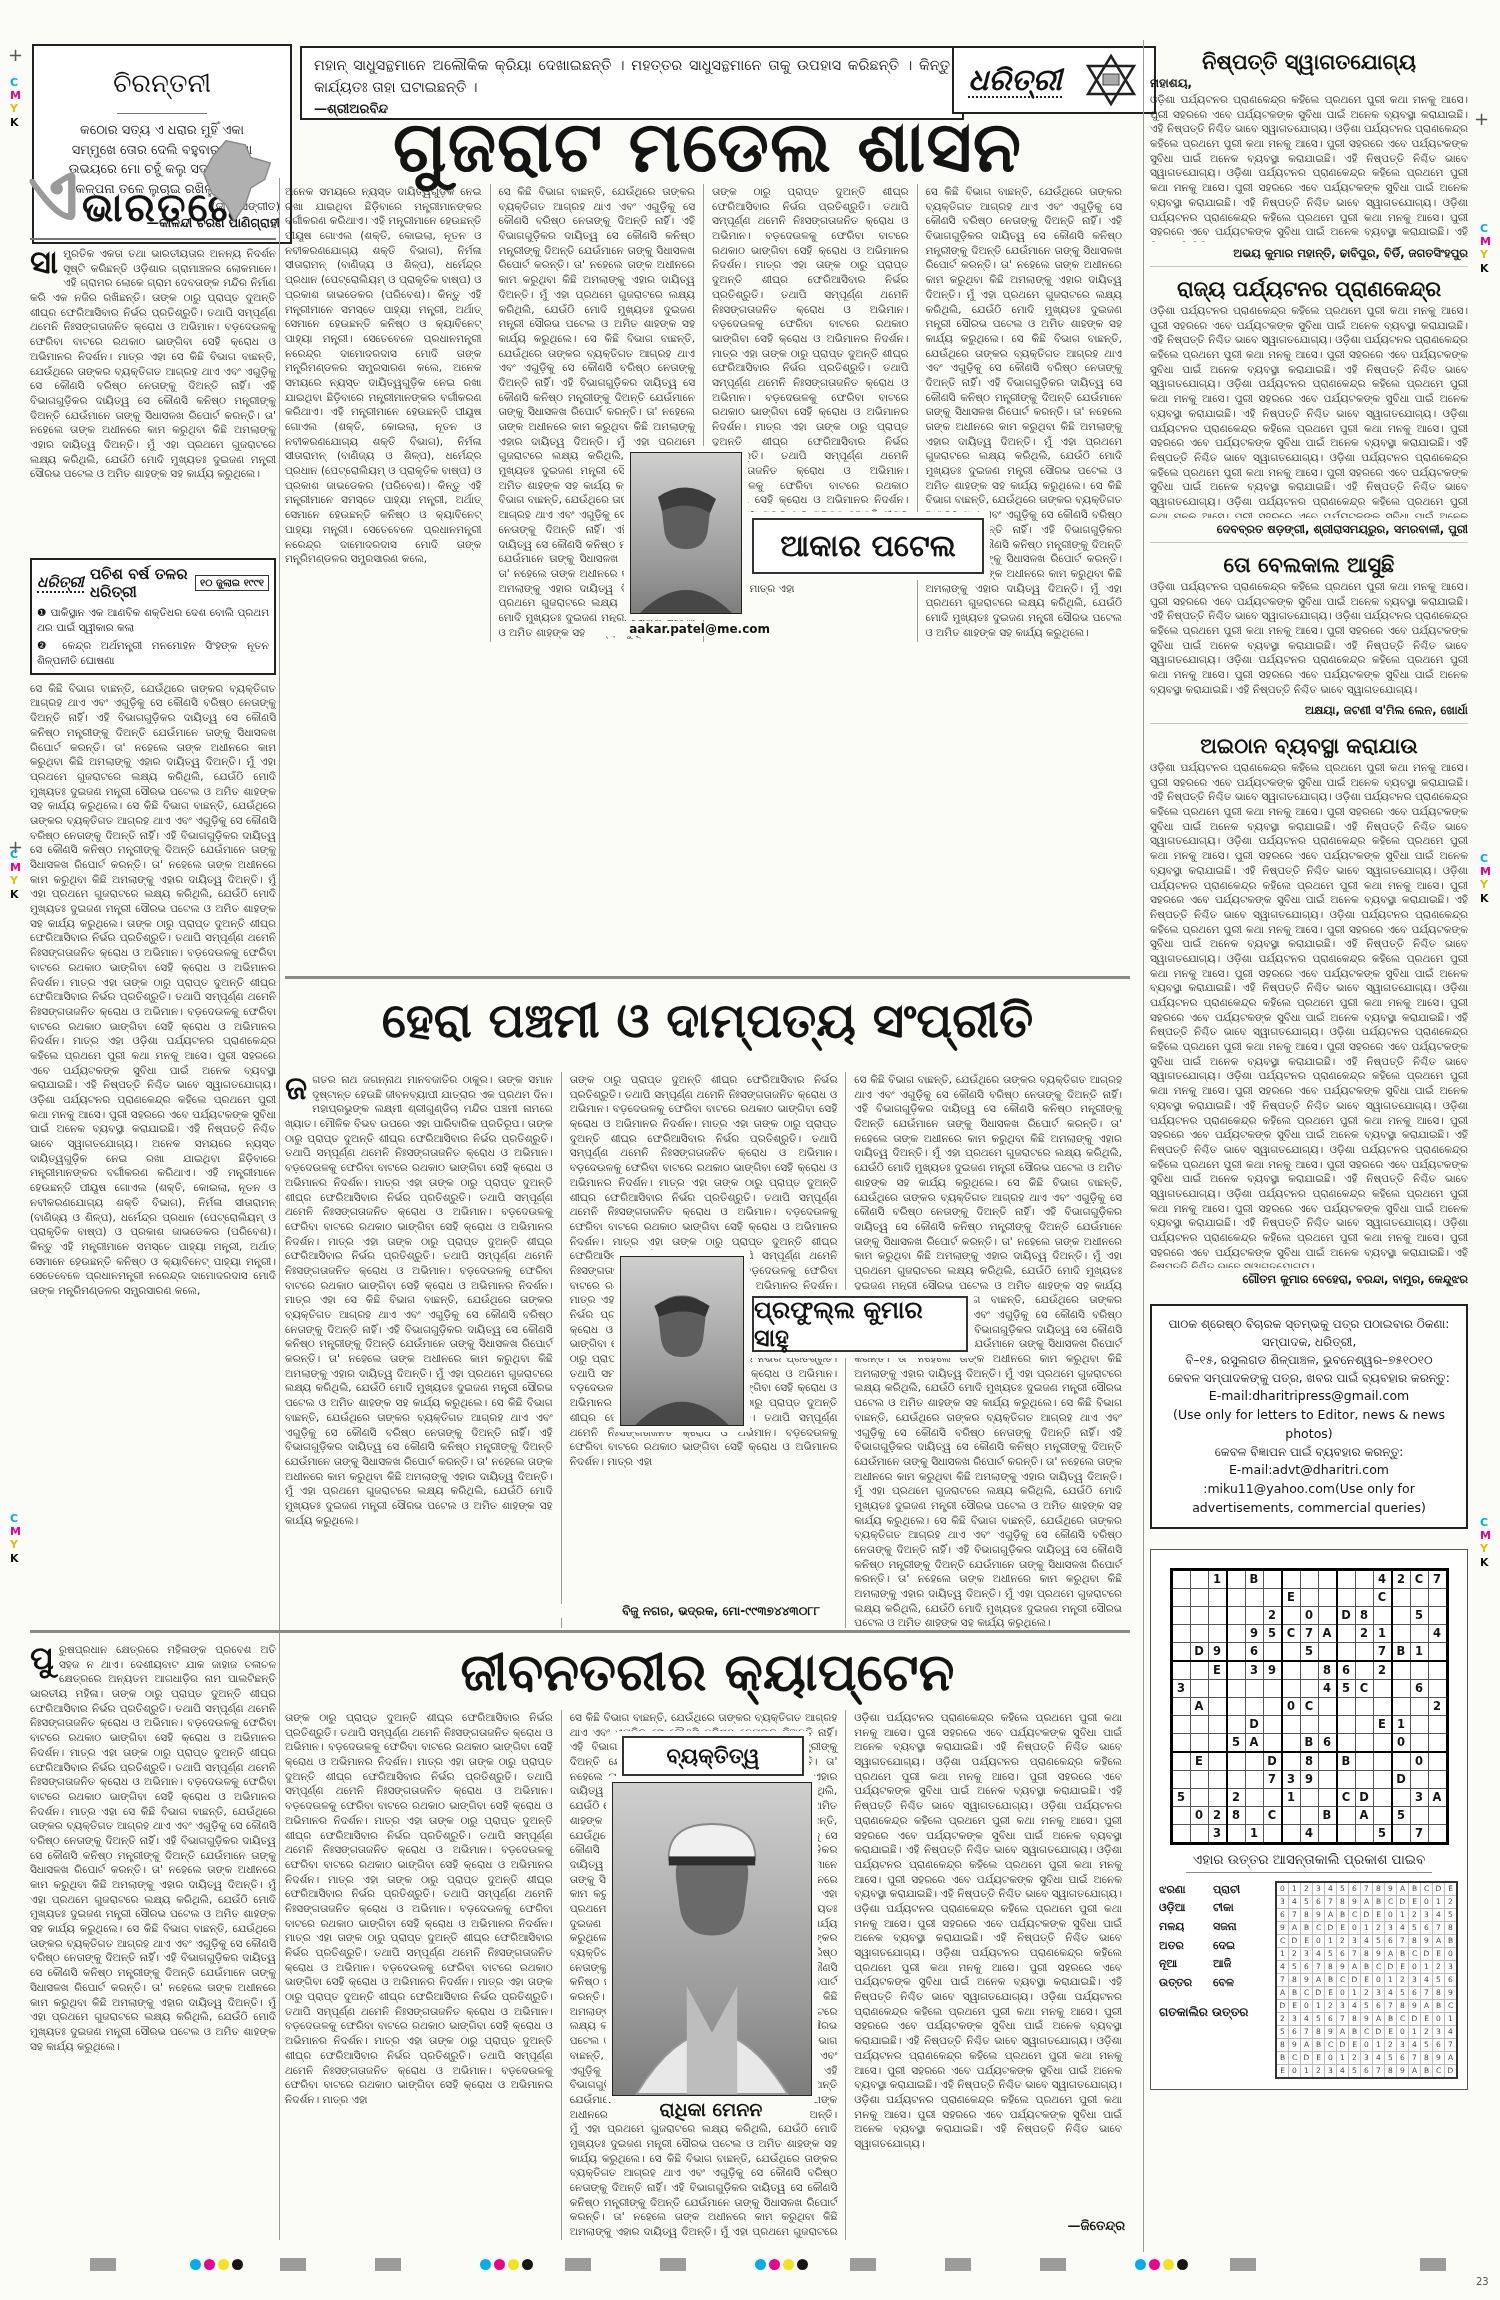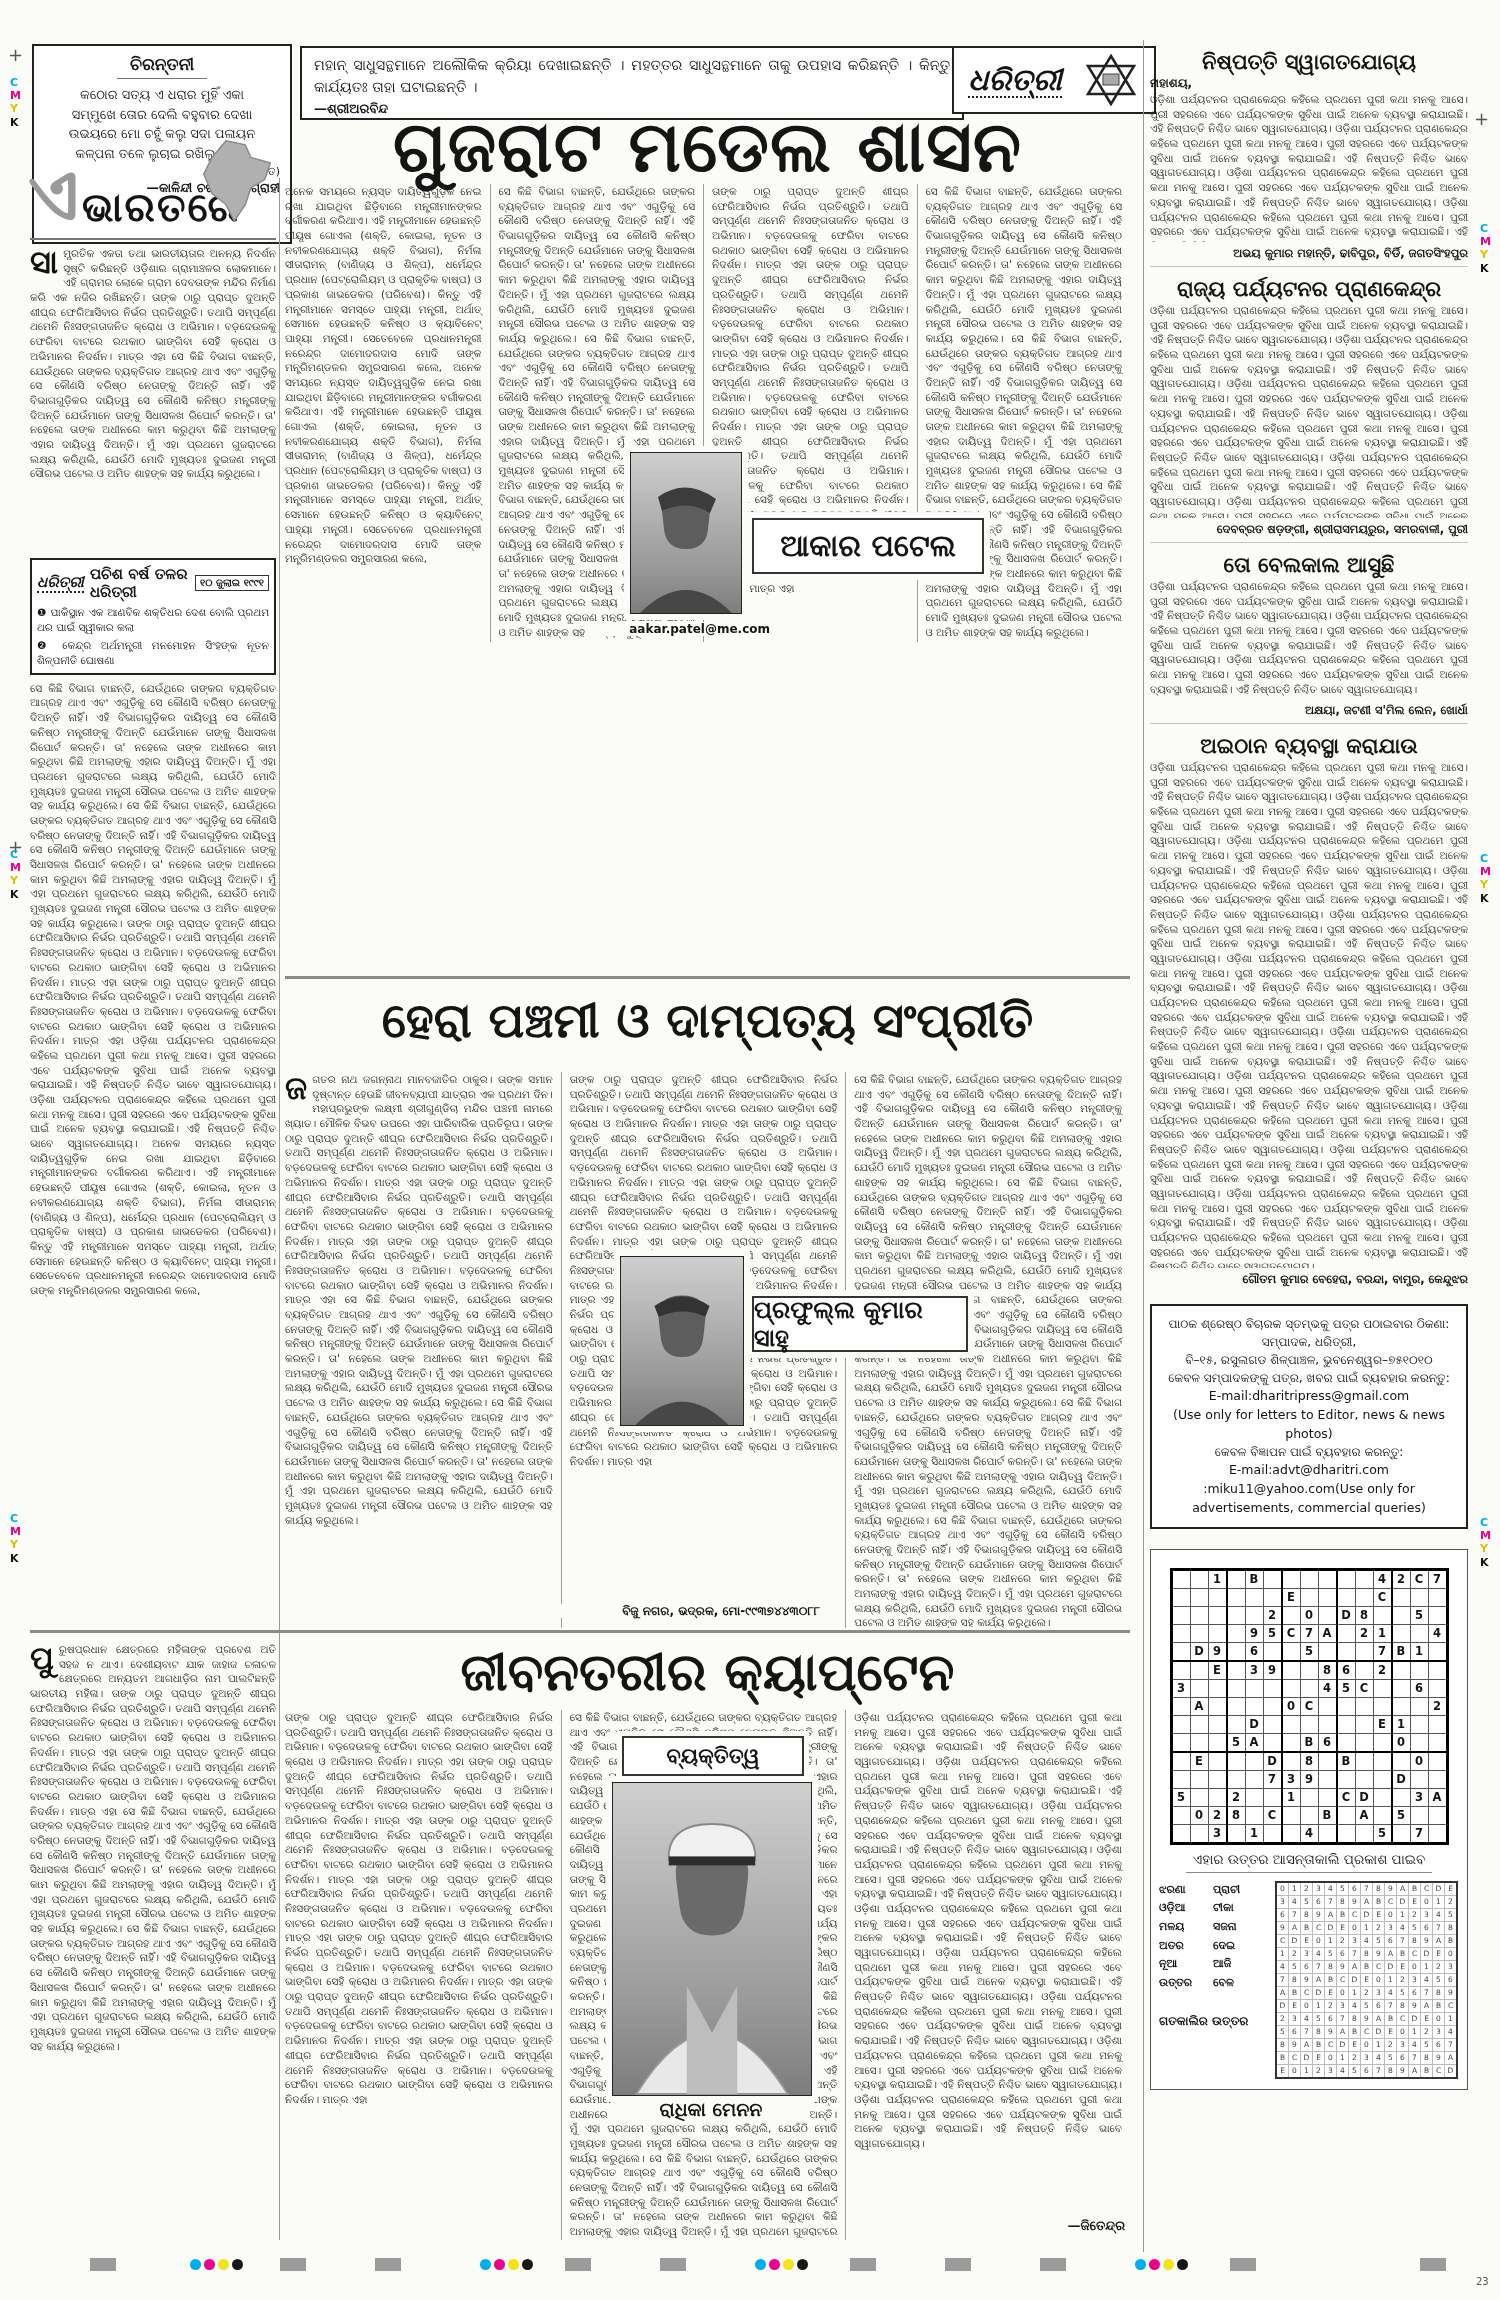--- a/index.html
+++ b/index.html
@@ -6,21 +6,21 @@
   .page{position:relative;width:1500px;height:2300px;margin:0 auto;background:#fbfbf8;
         font-family:"DejaVu Sans","Liberation Sans",sans-serif;color:#141414;overflow:hidden;}
   
   .bodytext{font-size:10.5px;line-height:1.4;text-align:justify;color:#2a2a2a;overflow:hidden;}
   .dropcap{float:left;font-size:32px;line-height:.9;font-weight:700;padding:2px 5px 0 0;color:#111;}
   .vline{position:absolute;width:1px;background:#999;}
   .hrule{position:absolute;height:3px;background:#8a8a8a;}
   
   .box{position:absolute;border:2px solid #222;background:#fff;}
   .chirantani{left:32px;top:44px;width:236px;height:180px;padding:8px 10px;text-align:center;}
-  .chirantani h2{margin:0;font-size:17px;font-weight:700;}
+  .chirantani h2{margin:14px;font-size:26px;font-weight:400;}
   .chirantani .sep{width:90px;height:1px;background:#777;margin:4px auto 6px;}
   .chirantani .line{font-size:13px;line-height:1.5;}
   .chirantani .src{font-size:11px;text-align:right;margin-top:2px;}
   .chirantani .auth{font-size:12.5px;font-weight:700;text-align:right;margin-top:2px;}
   .aphorism{left:300px;top:46px;width:636px;height:56px;padding:7px 12px;font-size:14.5px;line-height:1.5;text-align:justify;}
   .aphorism .auth{text-align:left;font-size:13px;font-weight:700;}
   .logobox{left:952px;top:46px;width:192px;height:56px;display:flex;align-items:center;justify-content:space-around;padding:4px;}
   .logotype{font-size:30px;font-weight:800;font-style:italic;border-bottom:2px dotted #222;line-height:1.1;}
   
   .headline1{position:absolute;left:285px;top:106px;width:845px;text-align:center;font-size:70px;font-weight:800;letter-spacing:1px;}
@@ -72,21 +72,21 @@
   .sd-latin{flex:1;display:flex;align-items:center;justify-content:center;font-size:30px;font-weight:800;letter-spacing:1px;border-right:1px solid #333;}
   .sd-odia{flex:1;display:flex;align-items:center;justify-content:center;font-size:28px;font-weight:800;}
   table.sd{border-collapse:collapse;margin:10px auto 6px;border:3px solid #000;}
   table.sd td{width:17px;height:17px;border:1px solid #555;font-size:11.5px;font-weight:700;text-align:center;padding:0;}
   table.sd td.bl{border-left:2.5px solid #000;} table.sd td.bt{border-top:2.5px solid #000;}
   .sd-note{text-align:center;font-size:13.5px;margin:6px 0 4px;}
   .sd-sep{width:82%;height:1px;background:#888;margin:0 auto 8px;}
   .sd-bottom{display:flex;gap:8px;align-items:flex-start;}
   .wordlist{width:108px;display:flex;flex-wrap:wrap;font-size:11px;font-weight:700;line-height:1.7;}
   .wordlist div{width:50%;}
-  .yesterday-label{font-size:12px;font-weight:800;margin-top:21px;}
+  .yesterday-label{font-size:12px;font-weight:800;margin-top:12px;}
   table.mini{border-collapse:collapse;border:2px solid #333;}
   table.mini td{width:11px;height:12px;border:1px solid #bbb;font-size:7.5px;color:#444;text-align:center;padding:0;}
   
   .mark{position:absolute;color:#555;font-size:18px;font-weight:400;}
   .cmyk{position:absolute;font-size:11px;font-weight:700;line-height:1.2;}
   .regsq{position:absolute;top:0;width:26px;height:13px;background:#9b9b9b;}
   .regdot{position:absolute;top:1px;width:11px;height:11px;border-radius:50%;}
   .strip{position:absolute;left:0;top:2258px;width:1500px;height:16px;}
   .pageno{position:absolute;font-size:10px;color:#555;}
 </style>

